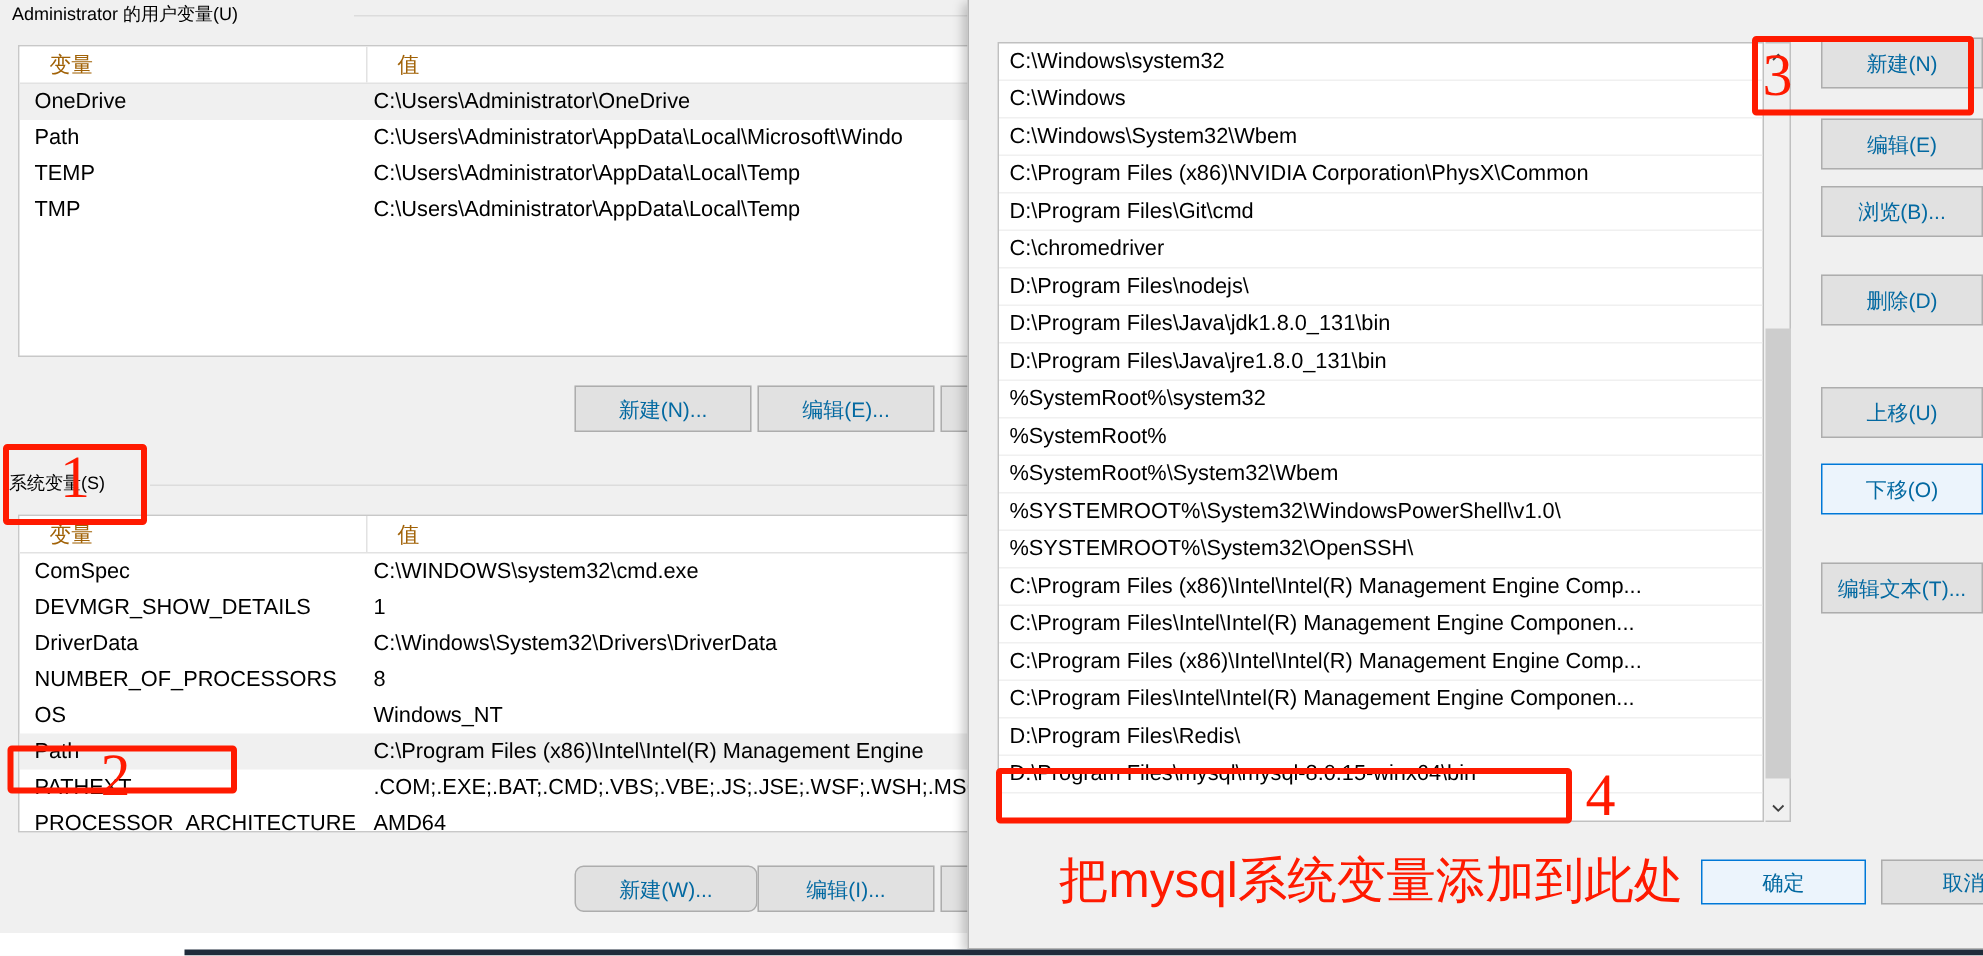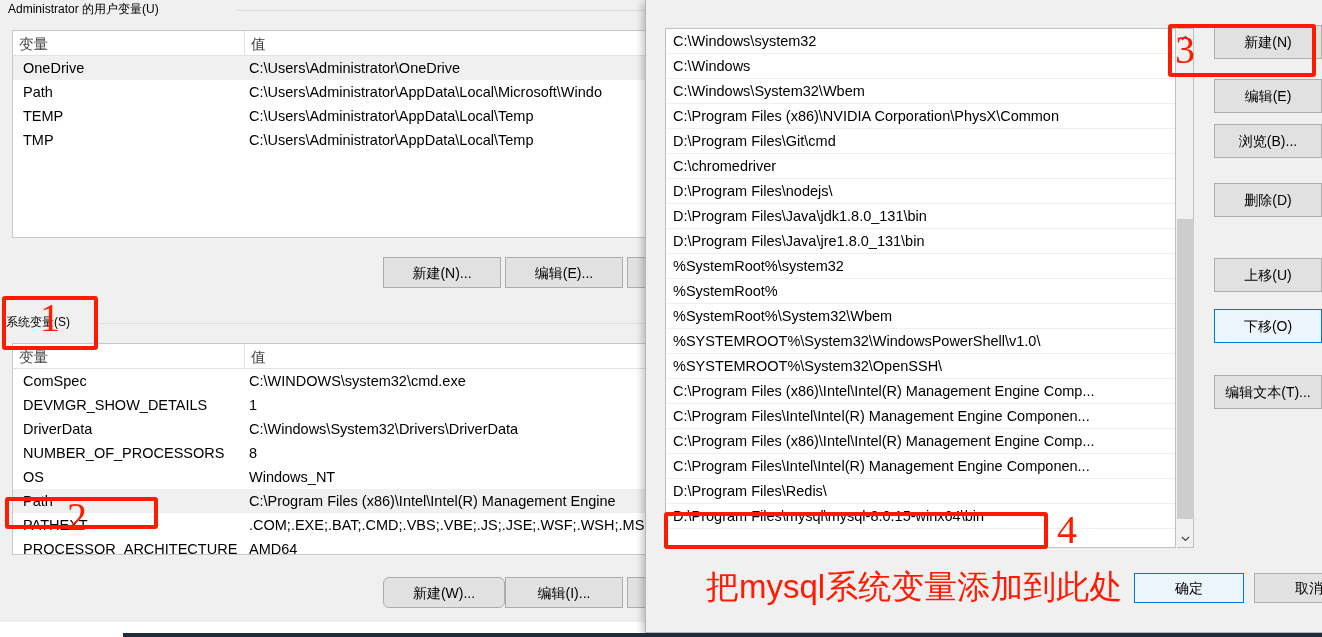--- a/index.html
+++ b/index.html
@@ -43,22 +43,22 @@
     overflow: hidden;
   }
   .vt-header {
     display: flex;
     height: 25px;
     border-bottom: 1px solid #e2e2e2;
     background: #ffffff;
   }
   .vt-h-name, .vt-h-val {
     font-size: 14.5px;
-    color: #404040;
-    padding: 3px 0 0 6px;
+    color: #a16207;
+    padding: 3px 0 0 20px;
     line-height: 20px;
     white-space: nowrap;
   }
   .vt-h-name { width: 232px; border-right: 1px solid #e2e2e2; }
   .vt-h-val { flex: 1; }
   .vt-row {
     display: flex;
     height: 24px;
     white-space: nowrap;
   }
@@ -77,21 +77,21 @@
     color: #000;
     padding: 1px 0 0 4px;
     line-height: 22px;
     overflow: hidden;
   }
   .btn {
     position: absolute;
     background: #e1e1e1;
     border: 1px solid #adadad;
     font-size: 14px;
-    color: #000000;
+    color: #0369a1;
     font-family: "Liberation Sans", "DejaVu Sans", sans-serif;
     text-align: center;
     line-height: 1;
     display: flex;
     align-items: center;
     justify-content: center;
     white-space: nowrap;
     cursor: default;
   }
   .btn.default {

